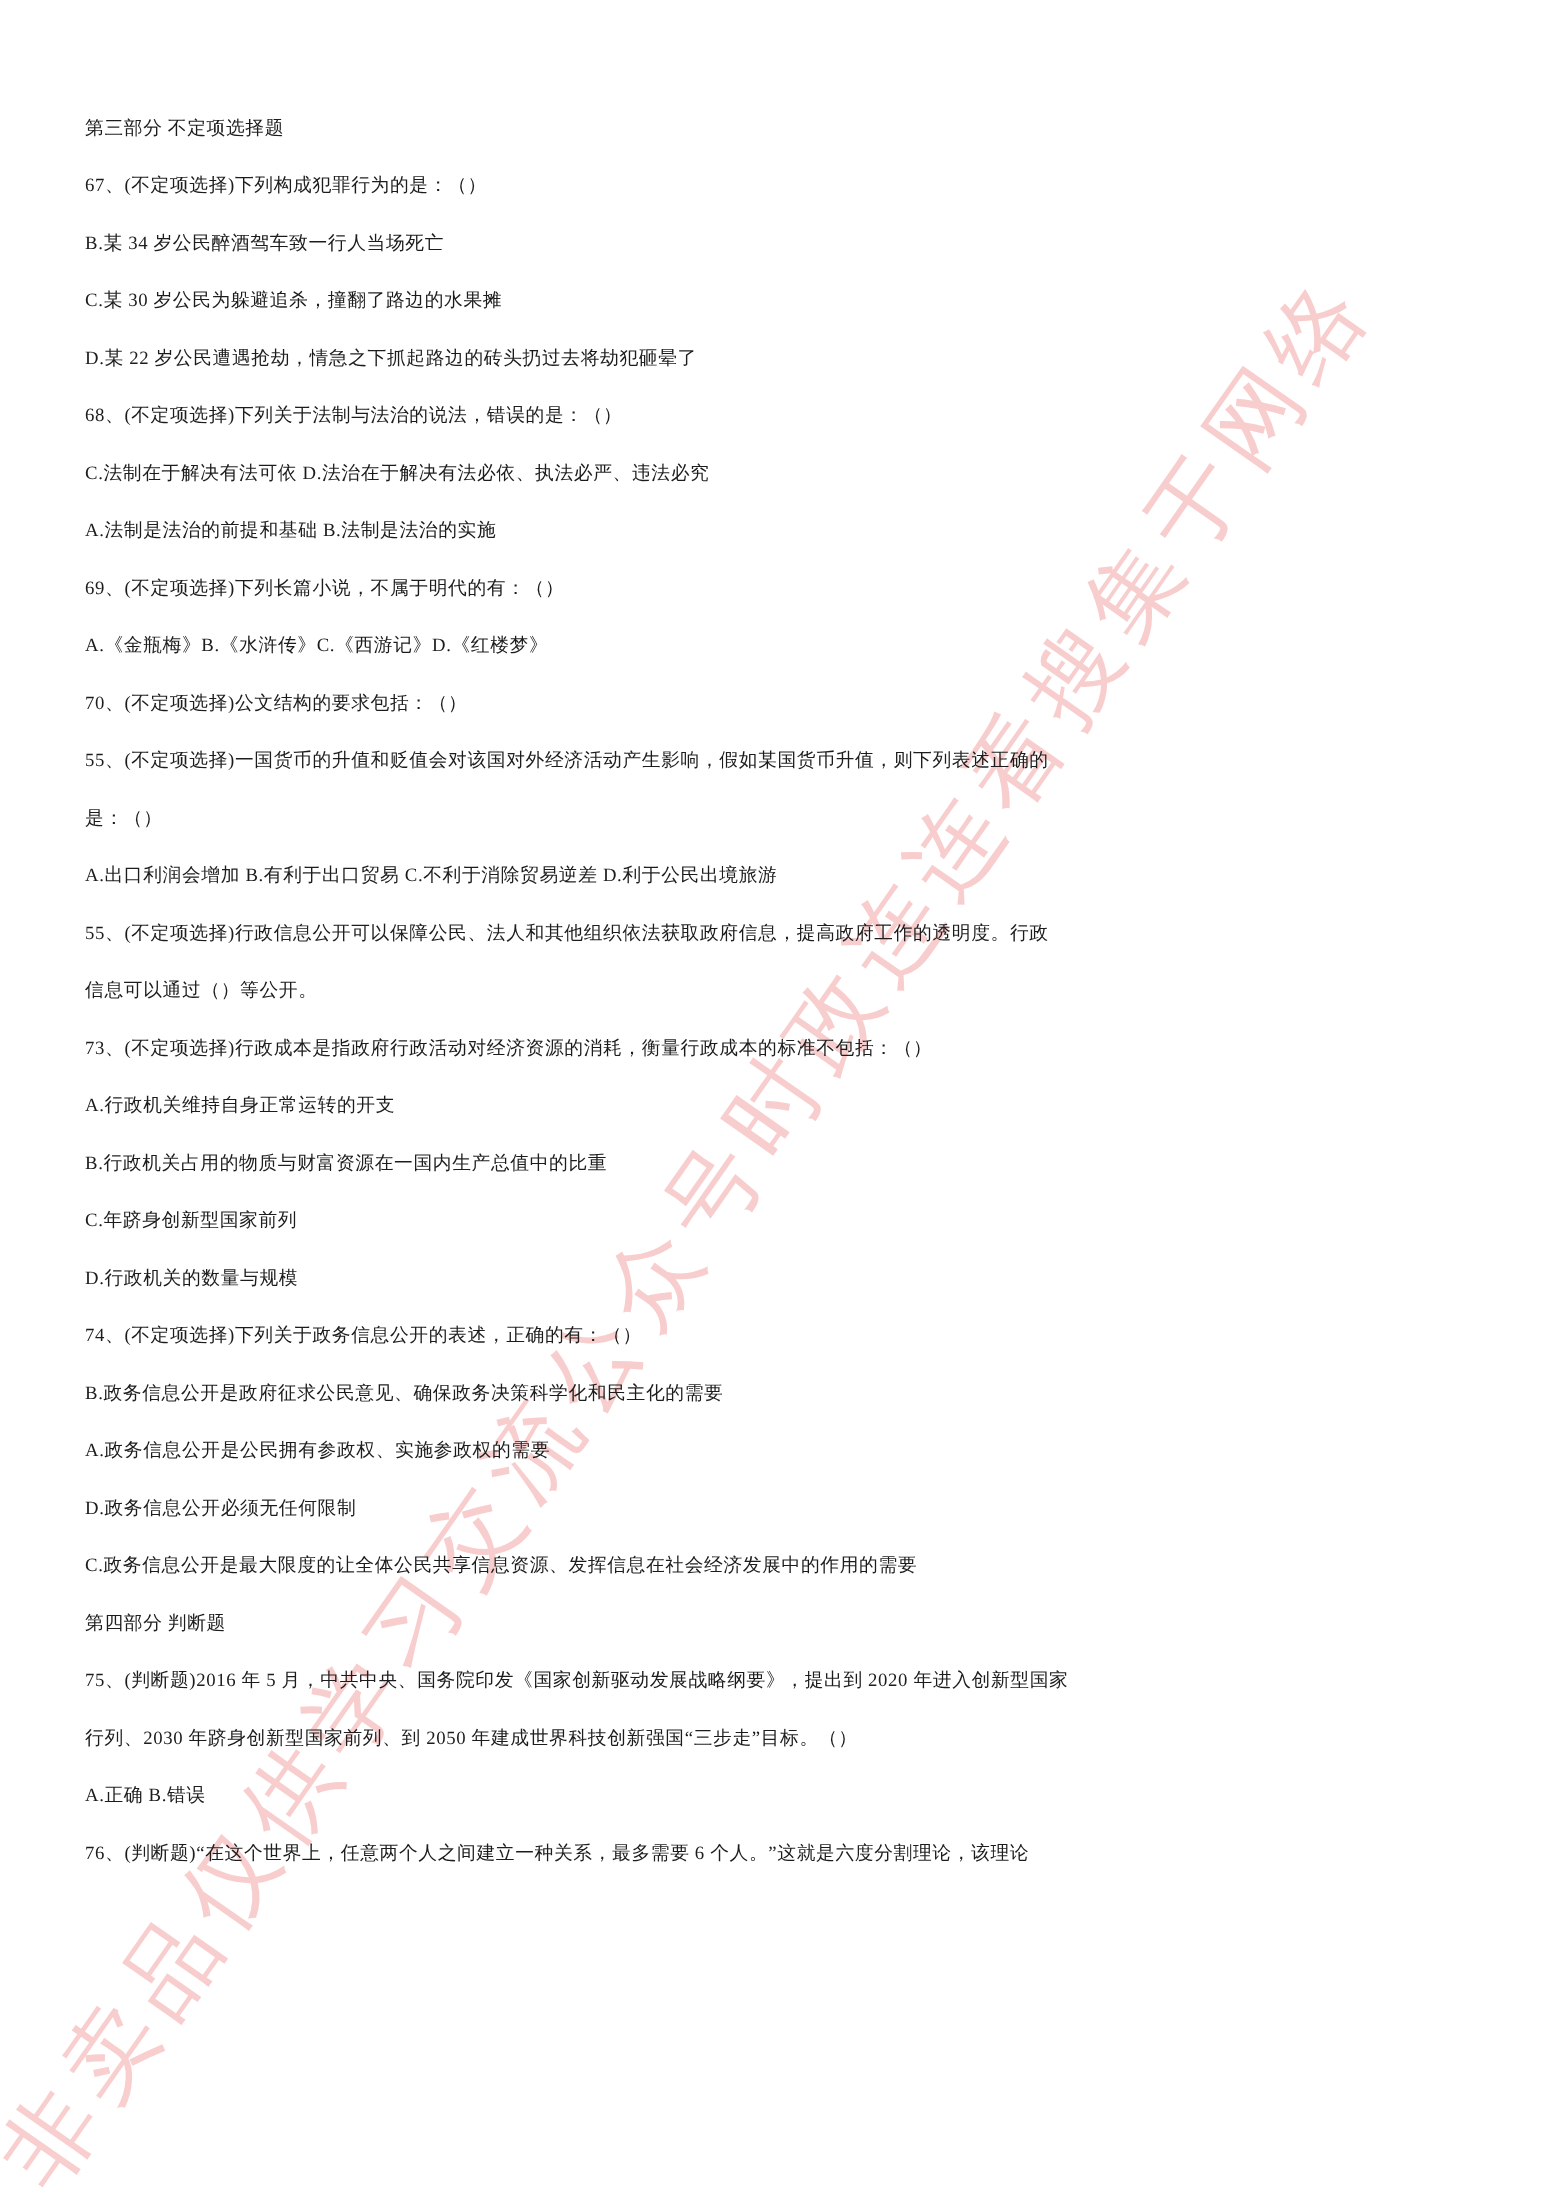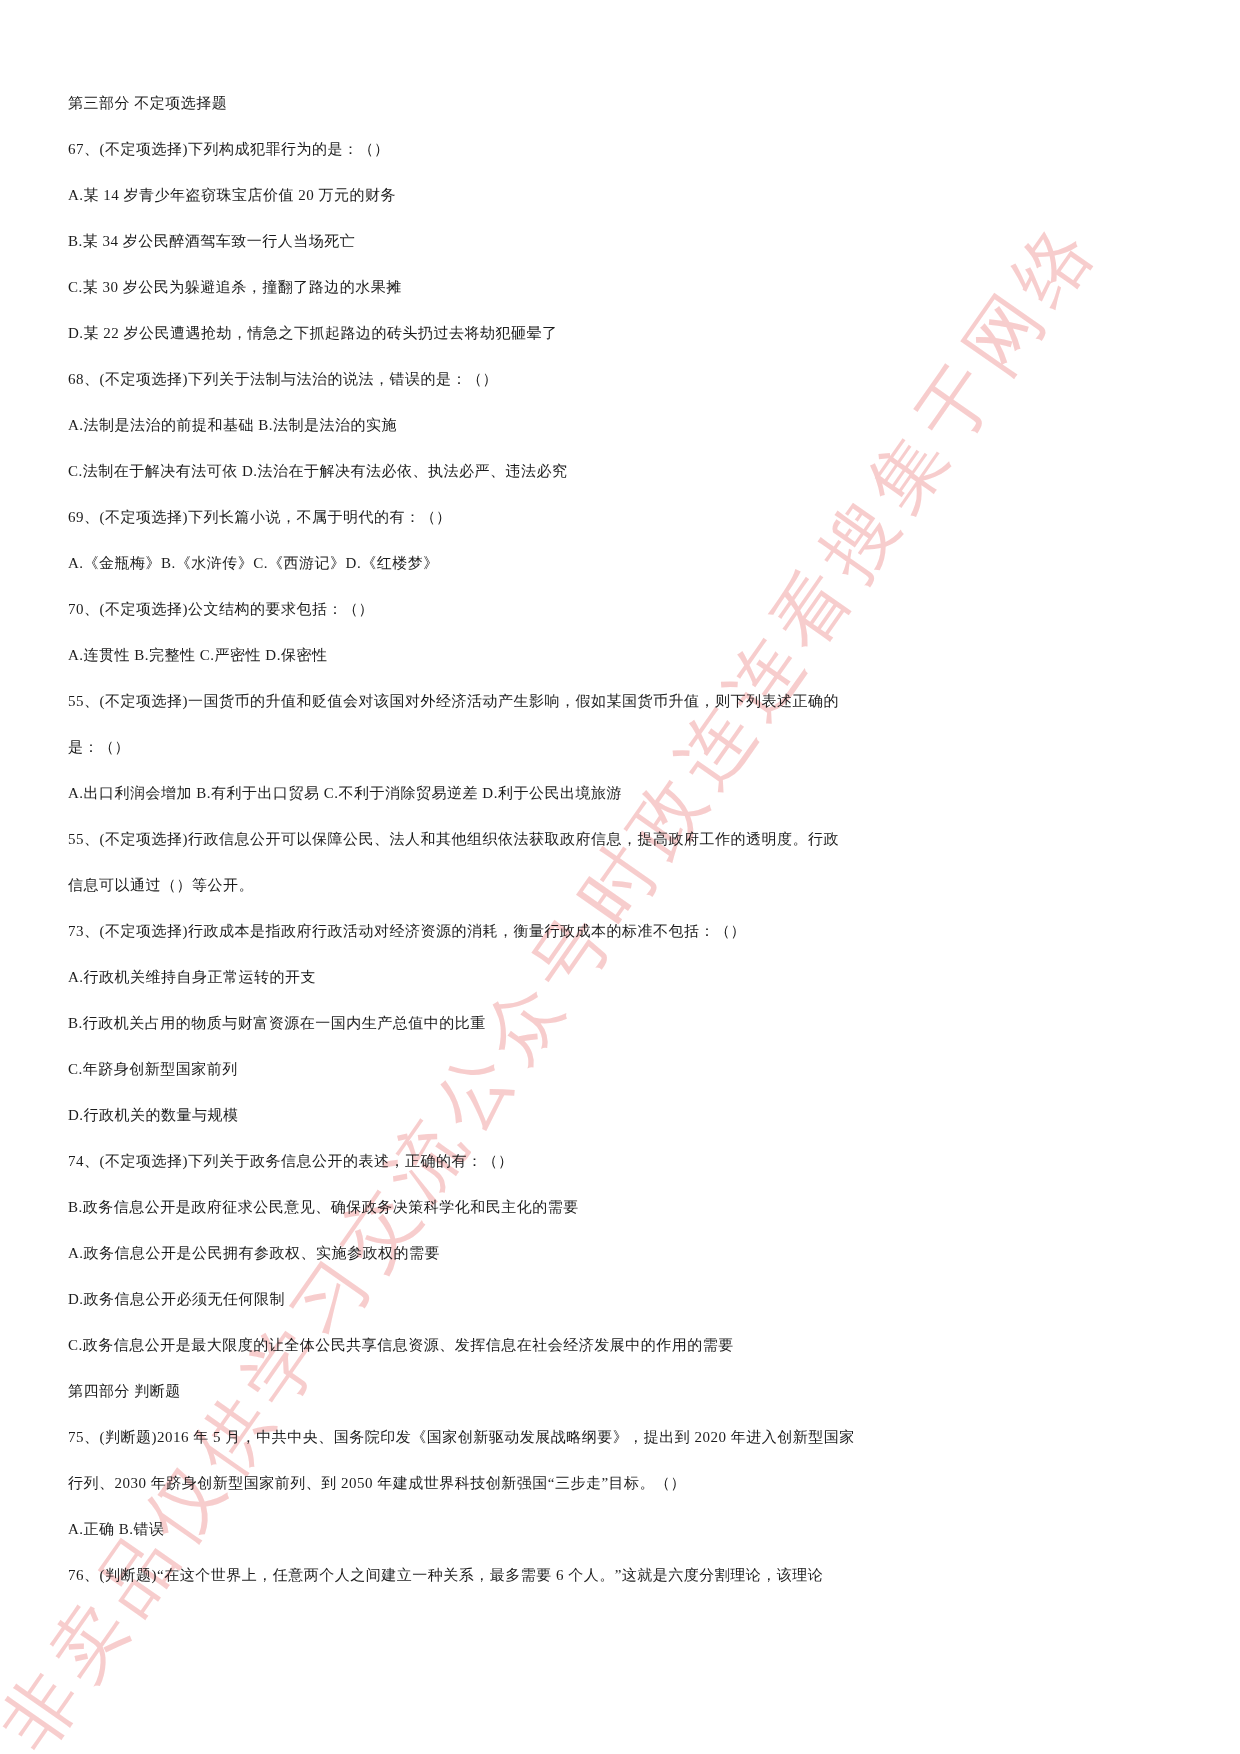--- a/index.html
+++ b/index.html
@@ -55,41 +55,39 @@
 <body>
 
 <div class="page">
   <div class="watermark" style="color: rgb(242, 166, 166);">非卖品仅供学习交流公众号时政连连看搜集于网络</div>
   <div class="content">
 
       <div class="line">第三部分 不定项选择题</div>
 
       <div class="line">67、(不定项选择)下列构成犯罪行为的是：（）</div>
 
-      <div class="line">A.某 14 岁青少年盗窃珠宝店价值 20 万元的财务</div>
 
       <div class="line">B.某 34 岁公民醉酒驾车致一行人当场死亡</div>
 
       <div class="line">C.某 30 岁公民为躲避追杀，撞翻了路边的水果摊</div>
 
       <div class="line">D.某 22 岁公民遭遇抢劫，情急之下抓起路边的砖头扔过去将劫犯砸晕了</div>
 
       <div class="line">68、(不定项选择)下列关于法制与法治的说法，错误的是：（）</div>
 
+      <div class="line">C.法制在于解决有法可依 D.法治在于解决有法必依、执法必严、违法必究</div>
+
       <div class="line">A.法制是法治的前提和基础 B.法制是法治的实施</div>
-
-      <div class="line">C.法制在于解决有法可依 D.法治在于解决有法必依、执法必严、违法必究</div>
 
       <div class="line">69、(不定项选择)下列长篇小说，不属于明代的有：（）</div>
 
       <div class="line">A.《金瓶梅》B.《水浒传》C.《西游记》D.《红楼梦》</div>
 
       <div class="line">70、(不定项选择)公文结构的要求包括：（）</div>
 
-      <div class="line">A.连贯性 B.完整性 C.严密性 D.保密性</div>
 
       <div class="line">55、(不定项选择)一国货币的升值和贬值会对该国对外经济活动产生影响，假如某国货币升值，则下列表述正确的</div>
 
       <div class="line">是：（）</div>
 
       <div class="line">A.出口利润会增加 B.有利于出口贸易 C.不利于消除贸易逆差 D.利于公民出境旅游</div>
 
       <div class="line">55、(不定项选择)行政信息公开可以保障公民、法人和其他组织依法获取政府信息，提高政府工作的透明度。行政</div>
 
       <div class="line">信息可以通过（）等公开。</div>

